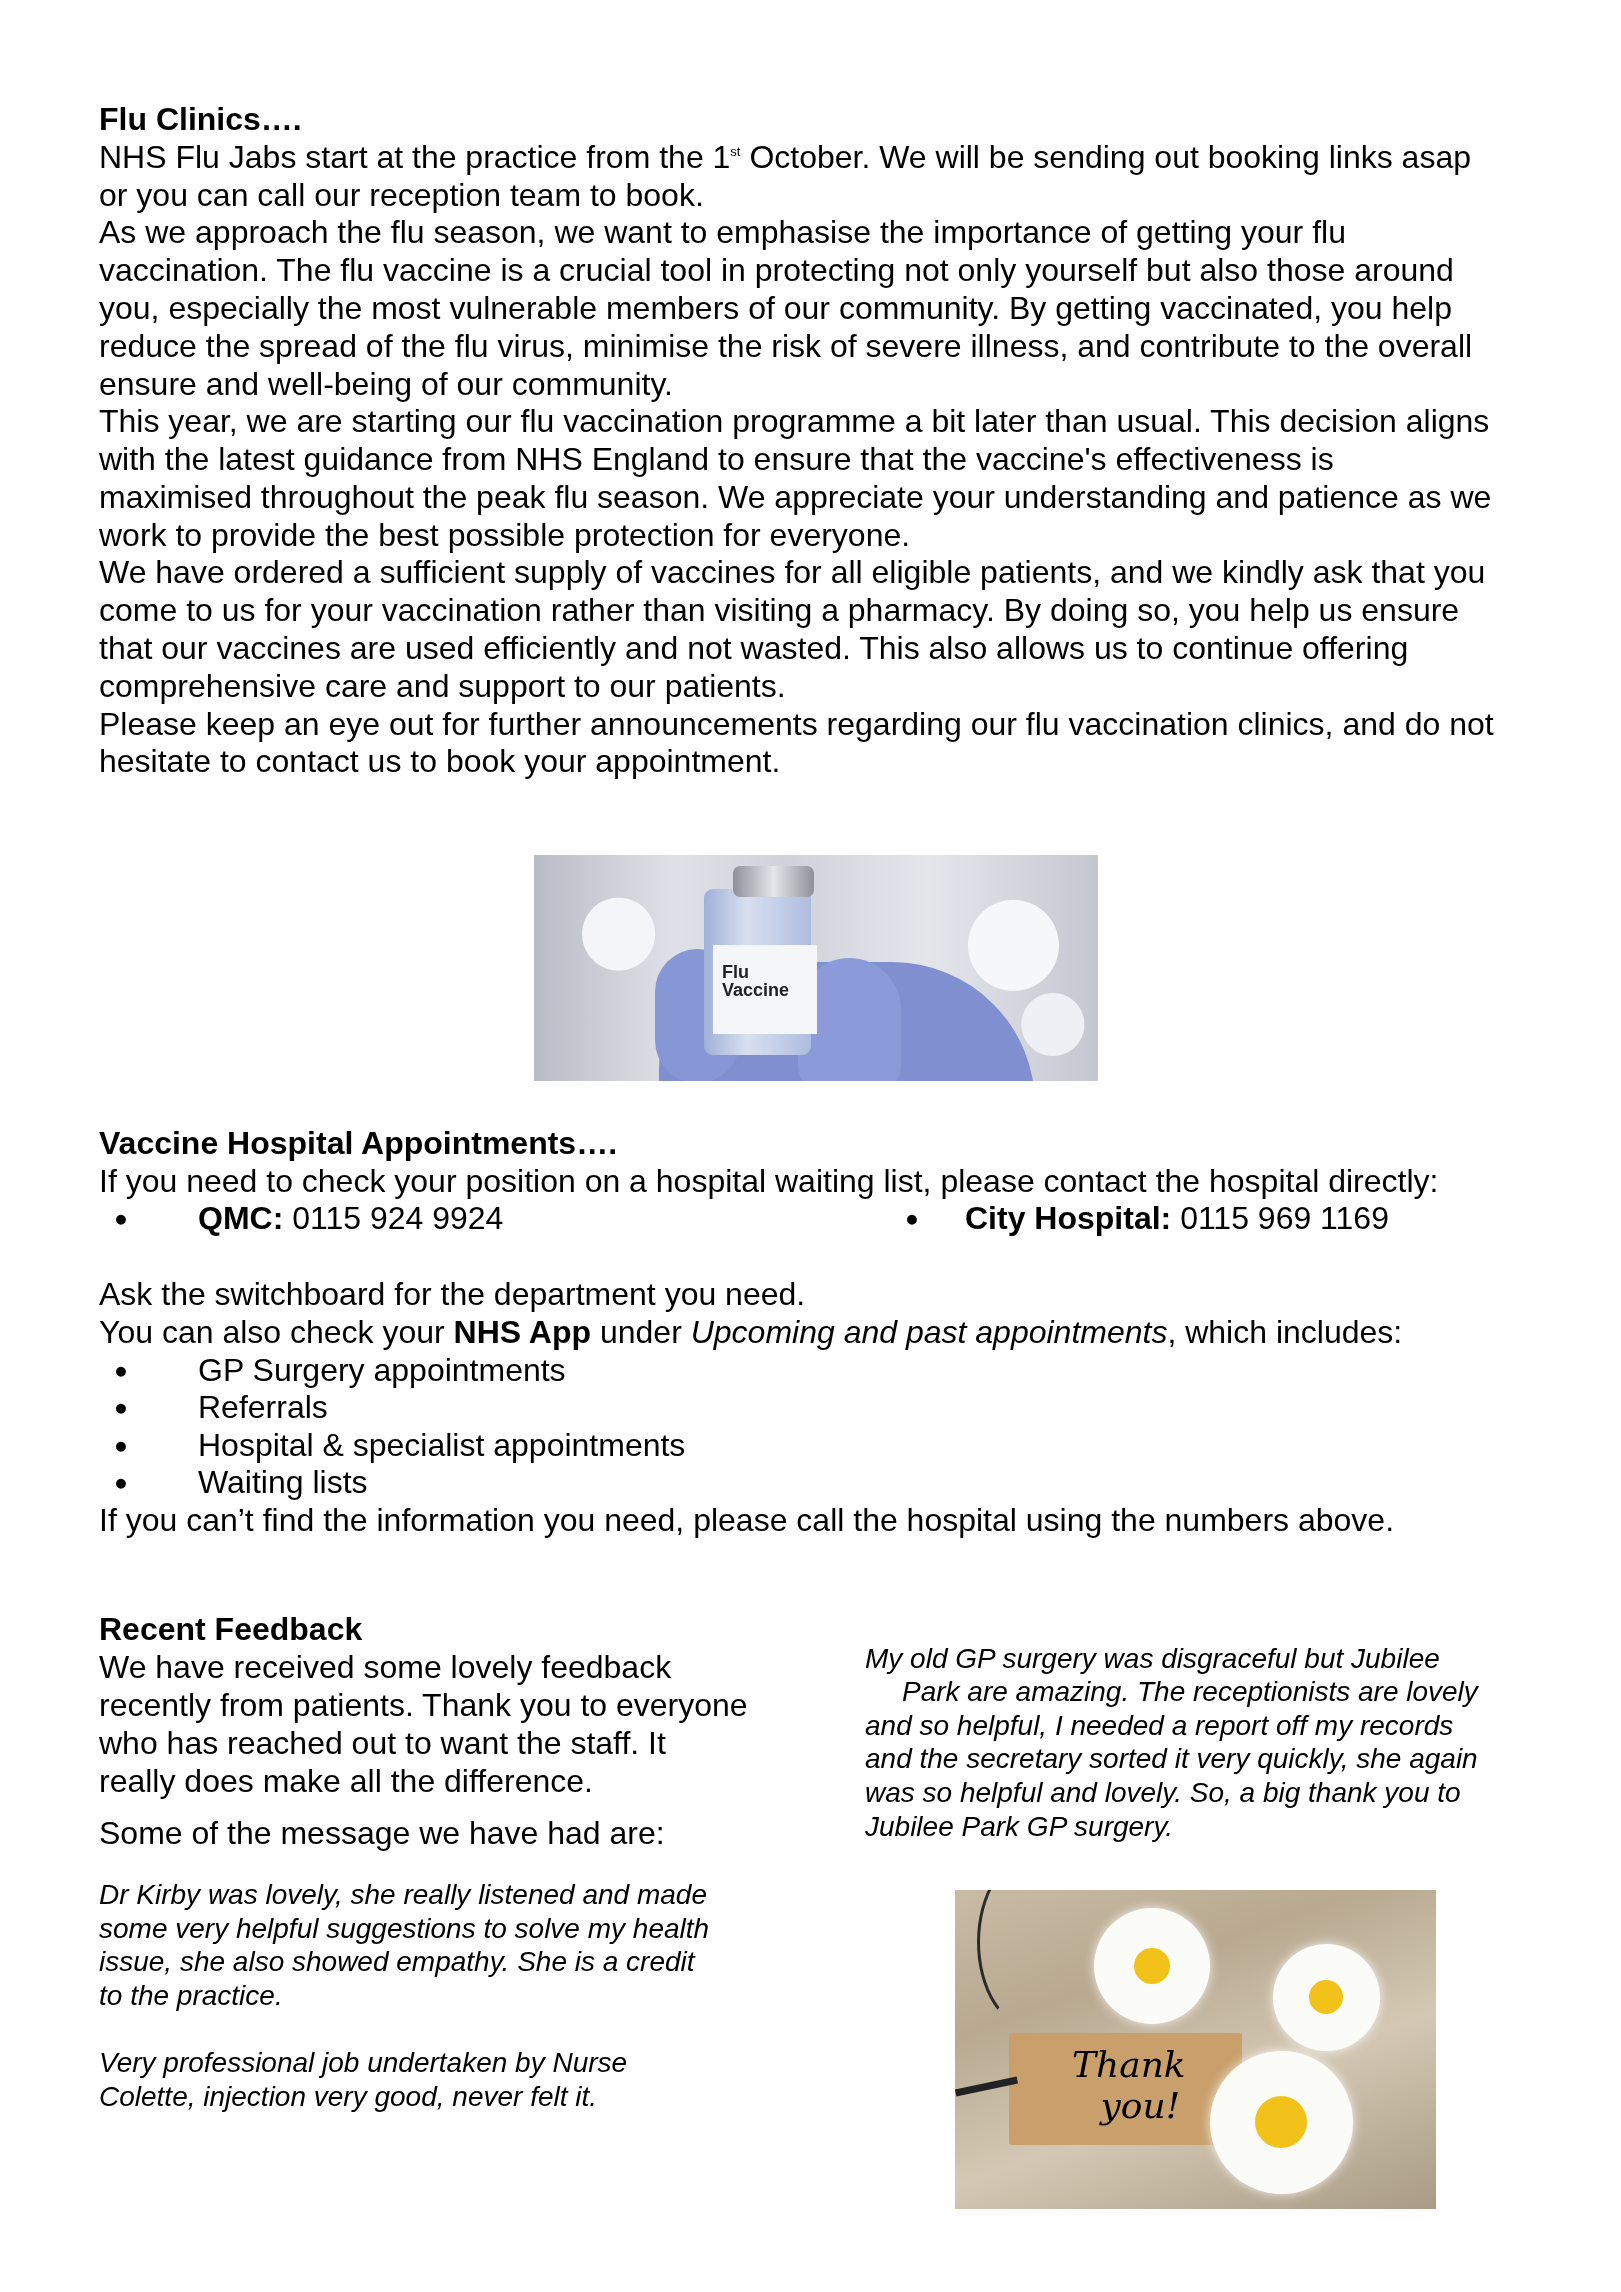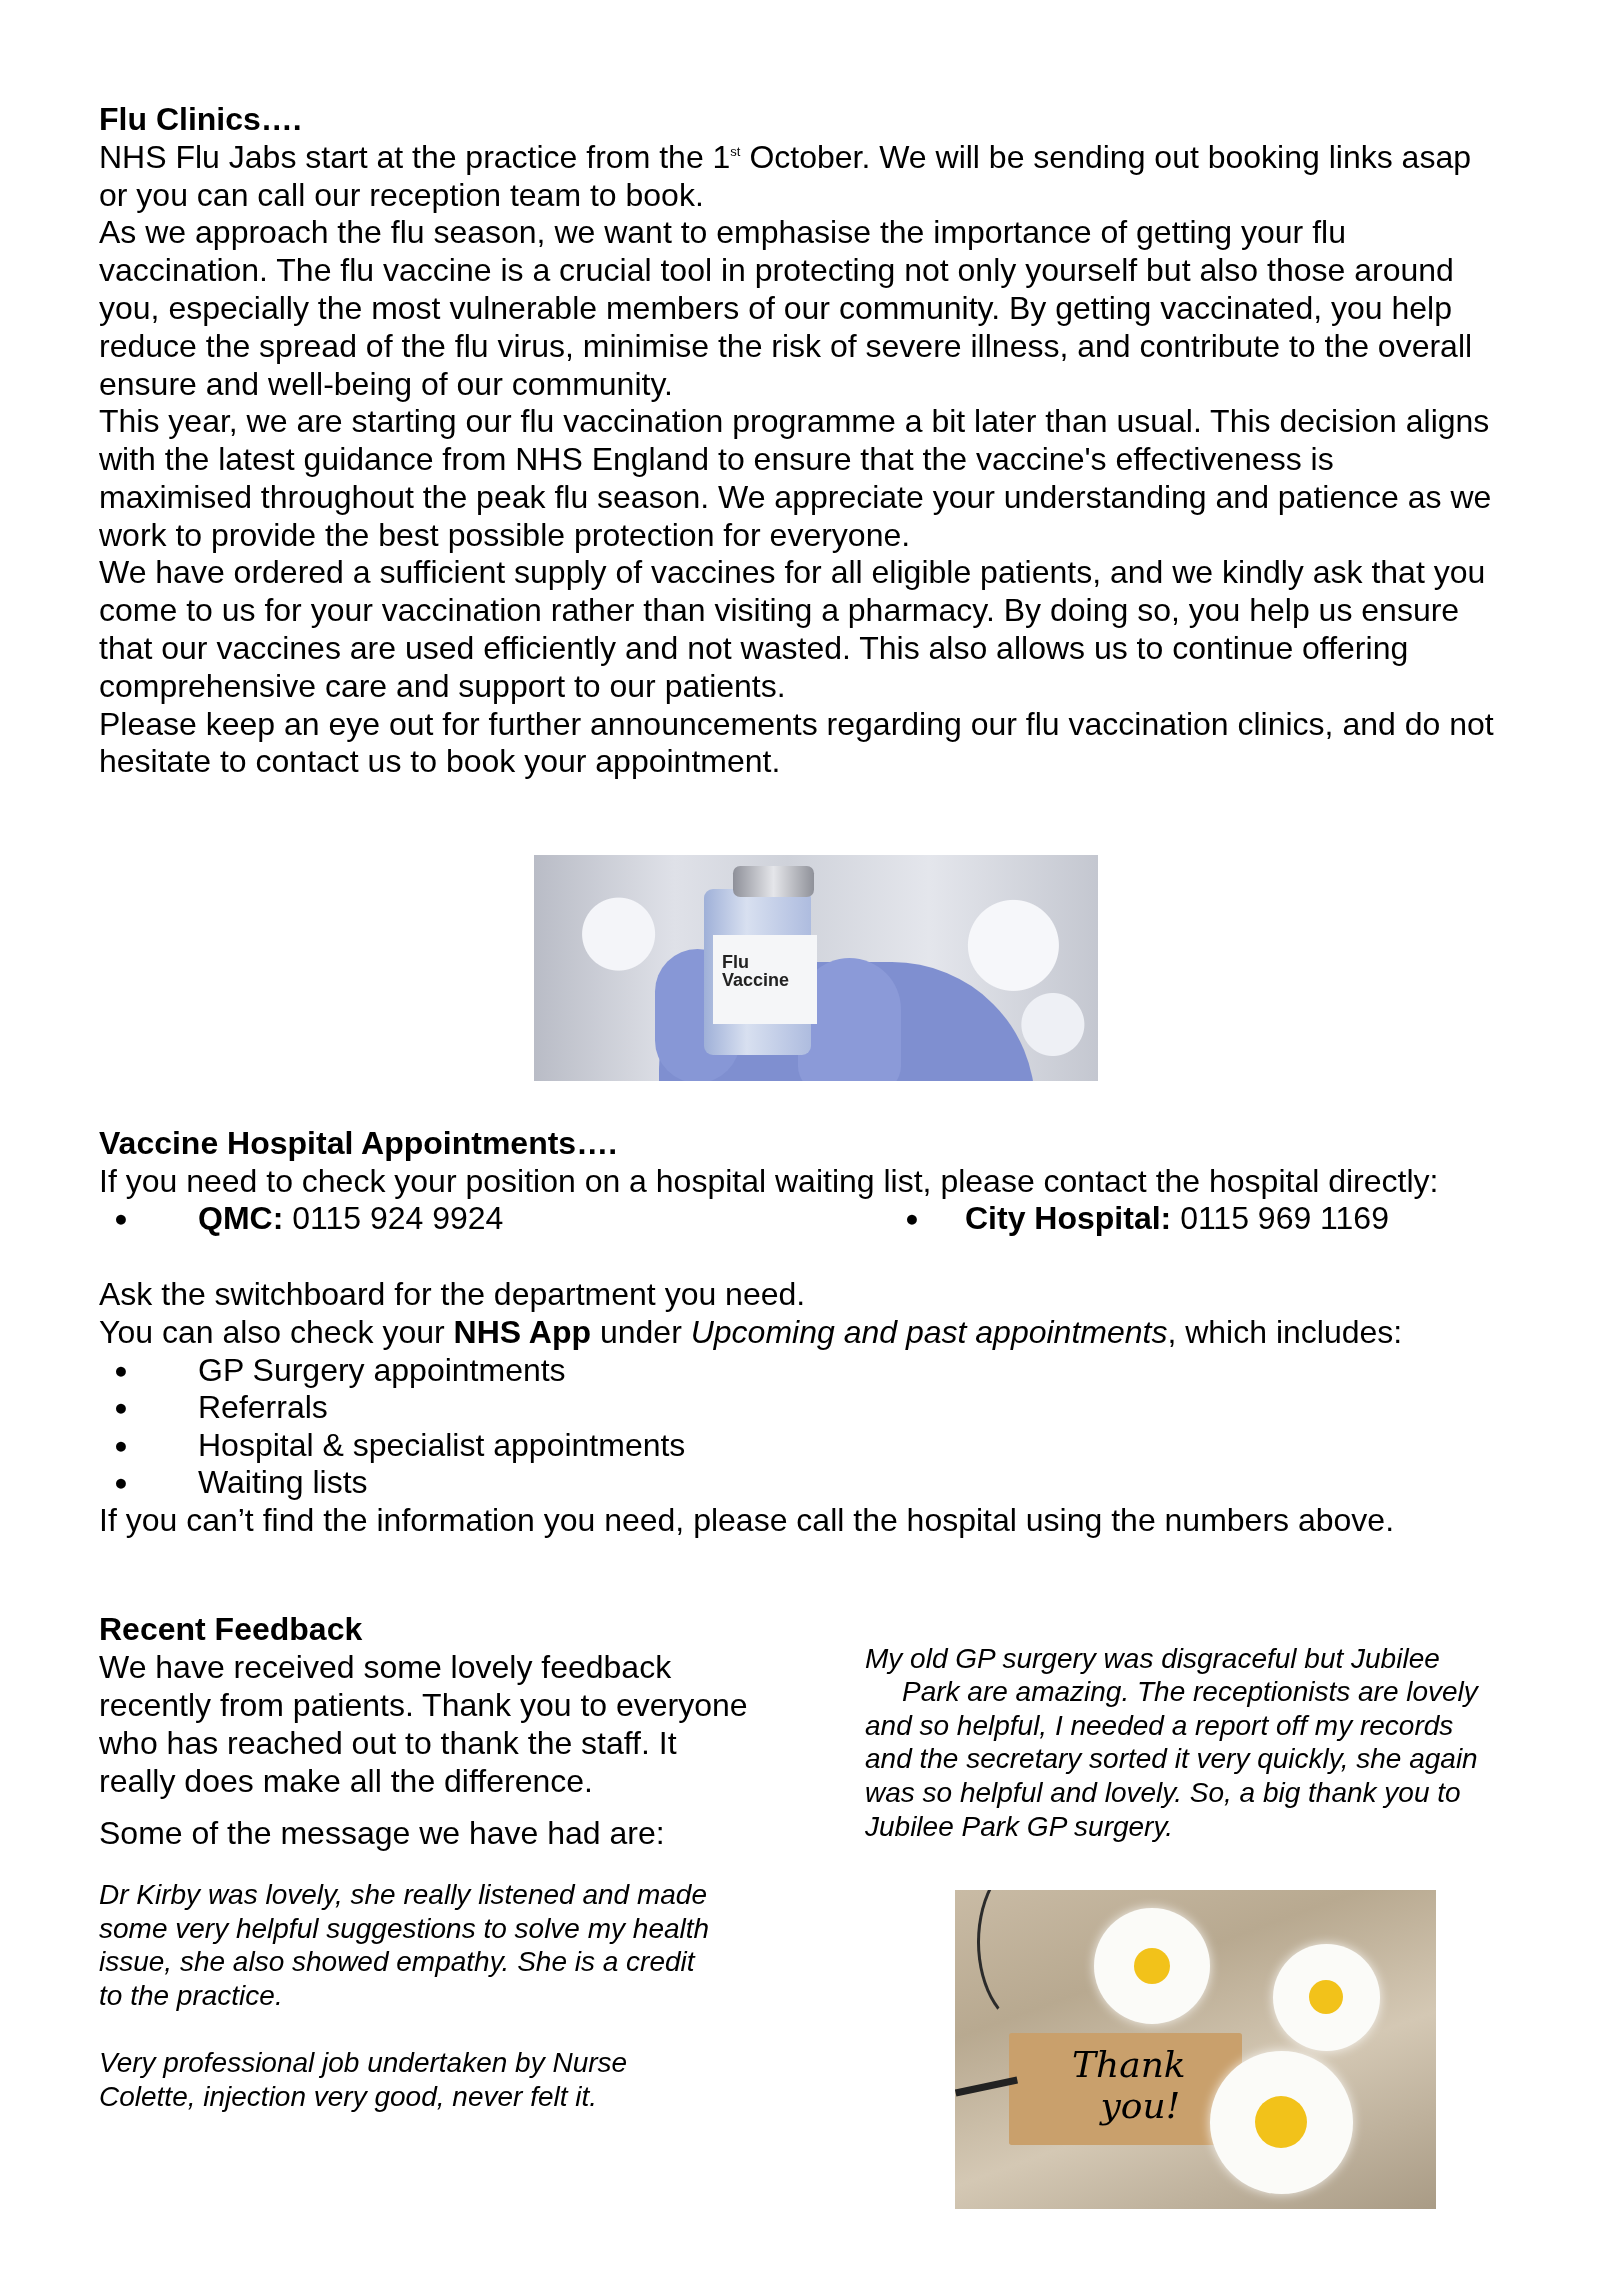--- a/index.html
+++ b/index.html
@@ -41,21 +41,21 @@
       position: absolute; left: 170px; top: 34px; width: 107px; height: 166px;
       background: linear-gradient(90deg, #9fb0d8, #d8e0f0 40%, #aebcdf);
       border-radius: 9px;
     }
     .cap {
       position: absolute; left: 199px; top: 10.7px; width: 81px; height: 31px;
       background: linear-gradient(90deg, #8e9099, #e5e6ea 50%, #8f9199);
       border-radius: 7.2px;
     }
     .label {
-      position: absolute; left: 179px; top: 80px; width: 94px; height: 79px;
+      position: absolute; left: 179px; top: 90px; width: 94px; height: 79px;
       background: #f5f6f8; padding: 5px;
     }
     .label-text {
       position: absolute; left: 9px; top: 18px; font-weight: bold; font-size: 18px; line-height: 18px;
       color: #222; white-space: nowrap;
     }
 
     
     .img-thanks {
       position: absolute; left: 955px; top: 1890px; width: 481px; height: 319px; overflow: hidden;
@@ -144,21 +144,21 @@
       <span class="btxt" style="left: 84px;">Waiting lists</span>
     </div>
   </div>
 
 <div class="abs t" style="left:99px; top:1501px;">If you can’t find the information you need, please call the hospital using the numbers above.</div>
 
 <div class="abs t h" style="left:99px; top:1610px;">Recent Feedback</div>
 <div id="fb-intro">
     <div class="abs fb" style="left: 99px; top: 1648px;">We have received some lovely feedback</div>
     <div class="abs fb" style="left: 99px; top: 1686px;">recently from patients. Thank you to everyone</div>
-    <div class="abs fb" style="left: 99px; top: 1724px;">who has reached out to thank the staff. It</div>
+    <div class="abs fb" style="left: 99px; top: 1724px;">who has reached out to want the staff. It</div>
     <div class="abs fb" style="left: 99px; top: 1762px;">really does make all the difference.</div>
     <div class="abs fb" style="left: 99px; top: 1794px; margin-top: 20px;">Some of the message we have had are:</div>
   </div>
 <div id="fb-q1">
     <div class="abs q" style="left: 99px; top: 1878px;">Dr Kirby was lovely, she really listened and made</div>
     <div class="abs q" style="left: 99px; top: 1912px;">some very helpful suggestions to solve my health</div>
     <div class="abs q" style="left: 99px; top: 1945px;">issue, she also showed empathy. She is a credit</div>
     <div class="abs q" style="left: 99px; top: 1979px;">to the practice.</div>
   </div>
 <div id="fb-q2">

